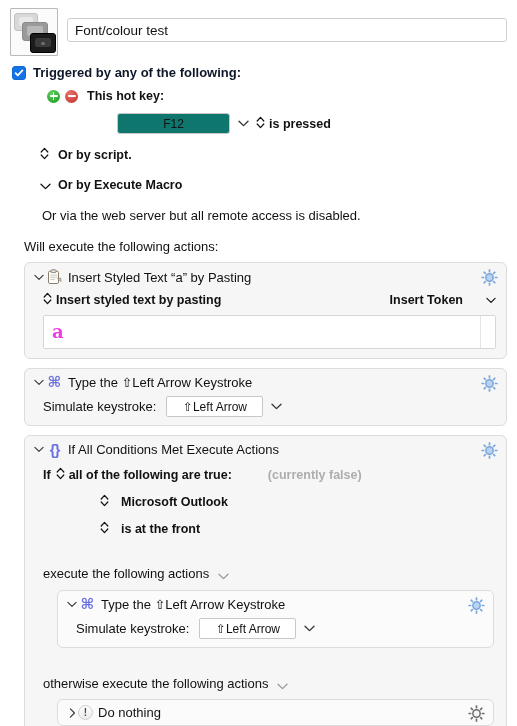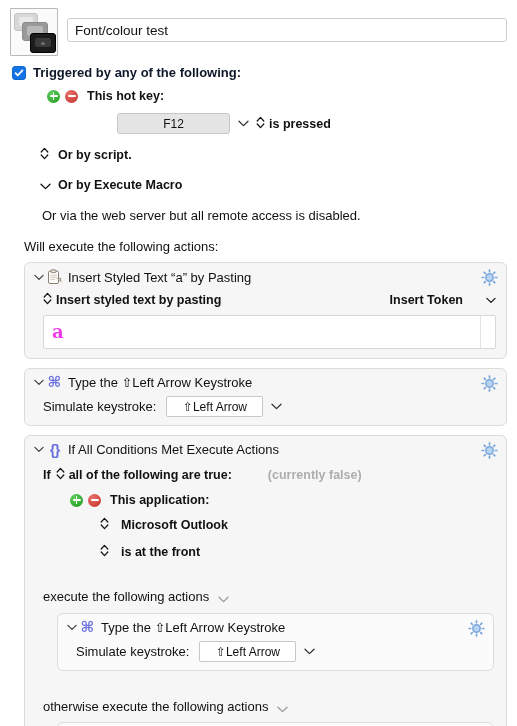--- a/index.html
+++ b/index.html
@@ -64,21 +64,21 @@
   .circ { width: 13px; height: 13px; border-radius: 50%; position: relative; display:inline-block; }
   .circ.green { background: radial-gradient(circle at 35% 28%, #5fcc5f, #199a19); }
   .circ.red   { background: radial-gradient(circle at 35% 28%, #e8706a, #c22f28); }
   .circ:before { content:""; position:absolute; left:2.5px; right:2.5px; top:5.6px; height:1.8px; background:#fff; border-radius:1px;}
   .circ.green:after { content:""; position:absolute; top:2.5px; bottom:2.5px; left:5.6px; width:1.8px; background:#fff; border-radius:1px;}
 
   .hotkey-row { padding-left: 35px; margin-top: 9px; }
   .hotkey-line { padding-left: 105px; margin-top: 10px; display: flex; align-items: center; }
   .popup-field {
     width: 113px; height: 21px;
-    border: 1px solid #c8c8c8; background: #e5e5e5; border-radius: 3px;
+    border: 1px solid #c8c8c8; background: #0f766e; border-radius: 3px;
     display: flex; align-items: center; justify-content: center;
     font-size: 12px; color: #111;
   }
   .chev { margin: 0 7px 0 8px; color: #333; font-size: 11px; line-height: 1; }
   .updown { display:inline-block; width:9px; margin-right:4px; color:#111; }
 
   .orline { padding-left: 28px; margin-top: 12px; display: flex; align-items: center; gap: 5px; }
   .orline-plain { padding-left: 30px; margin-top: 12px; }
   .willexec { padding-left: 12px; margin-top: 13px; }
 
@@ -379,27 +379,20 @@
         <span class="updown">
           <svg width="9" height="13" viewBox="0 0 9 13" aria-hidden="true">
               <path d="M1.2 5 L4.5 1.4 L7.8 5" fill="none" stroke="#111" stroke-width="1.25" stroke-linecap="round" stroke-linejoin="round"></path>
               <path d="M1.2 8 L4.5 11.6 L7.8 8" fill="none" stroke="#111" stroke-width="1.25" stroke-linecap="round" stroke-linejoin="round"></path>
             </svg>
         </span>
         <span class="lbl-semi">all of the following are true:</span>
         <span class="currently">(currently false)</span>
       </div>
 
-      <div class="cond-app">
-        <span class="plusminus">
-          <span class="circ green"></span>
-          <span class="circ red"></span>
-        </span>
-        <span class="lbl-semi">This application:</span>
-      </div>
 
       <div class="cond-val">
         <span class="updown">
           <svg width="9" height="13" viewBox="0 0 9 13" aria-hidden="true">
               <path d="M1.2 5 L4.5 1.4 L7.8 5" fill="none" stroke="#111" stroke-width="1.25" stroke-linecap="round" stroke-linejoin="round"></path>
               <path d="M1.2 8 L4.5 11.6 L7.8 8" fill="none" stroke="#111" stroke-width="1.25" stroke-linecap="round" stroke-linejoin="round"></path>
             </svg>
         </span>
         <span class="lbl-semi">Microsoft Outlook</span>
       </div>

